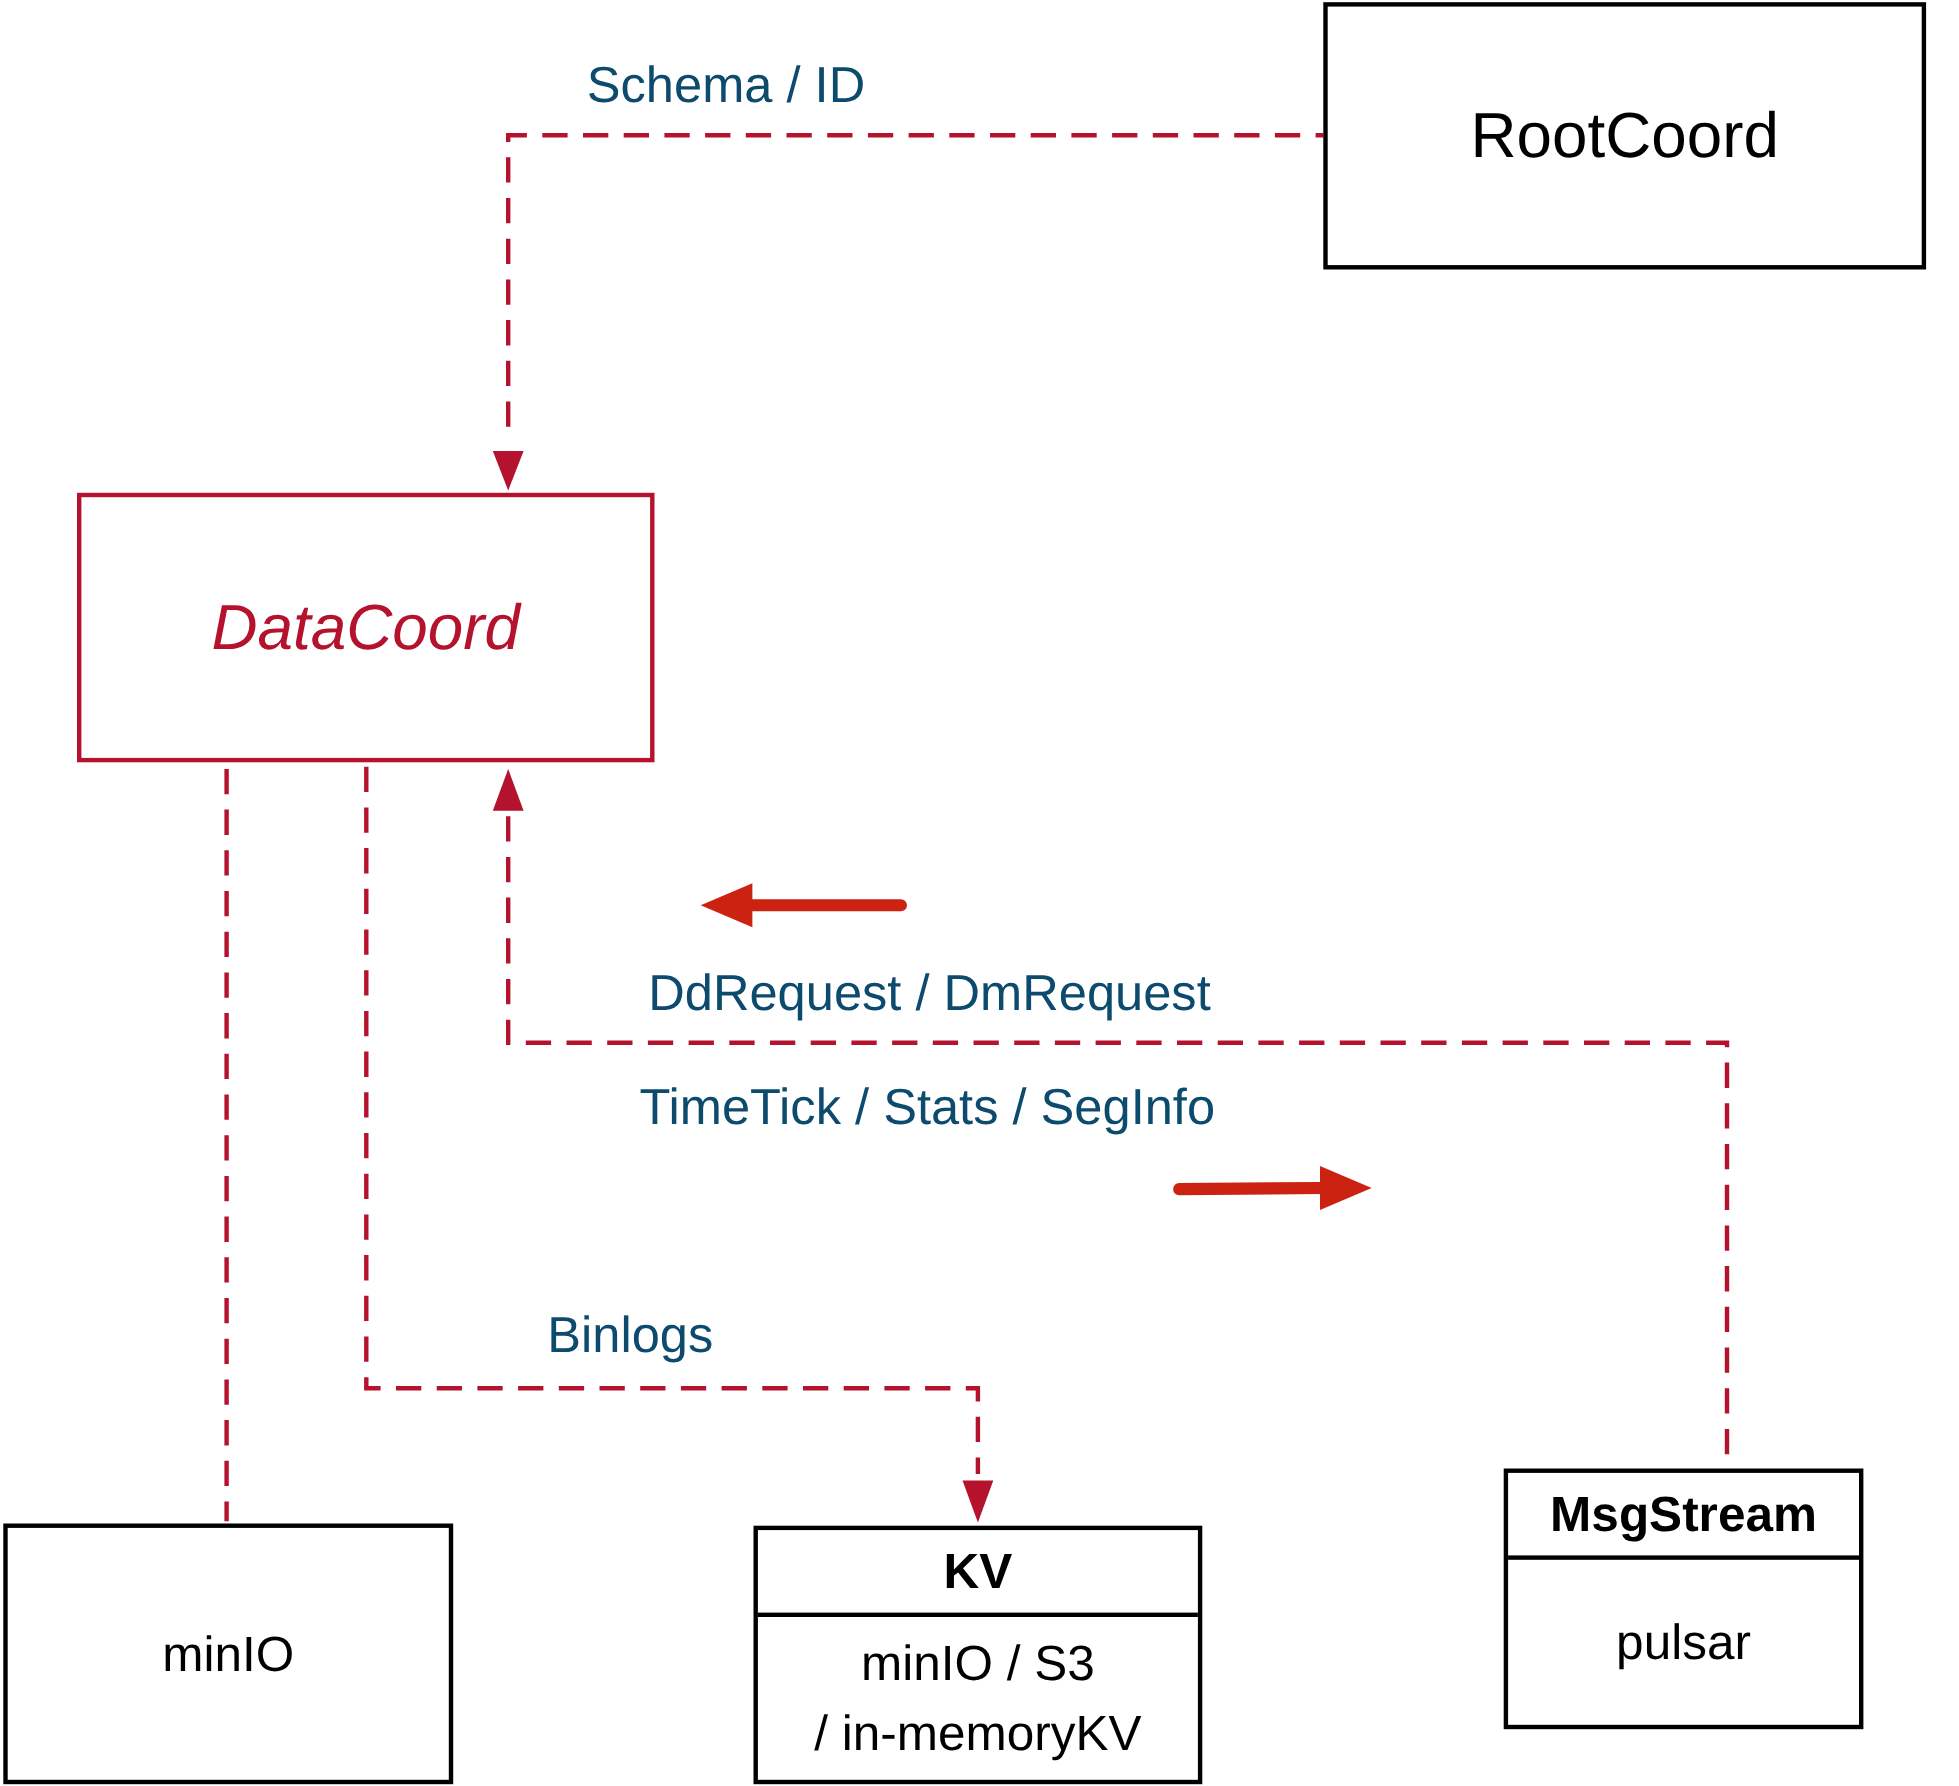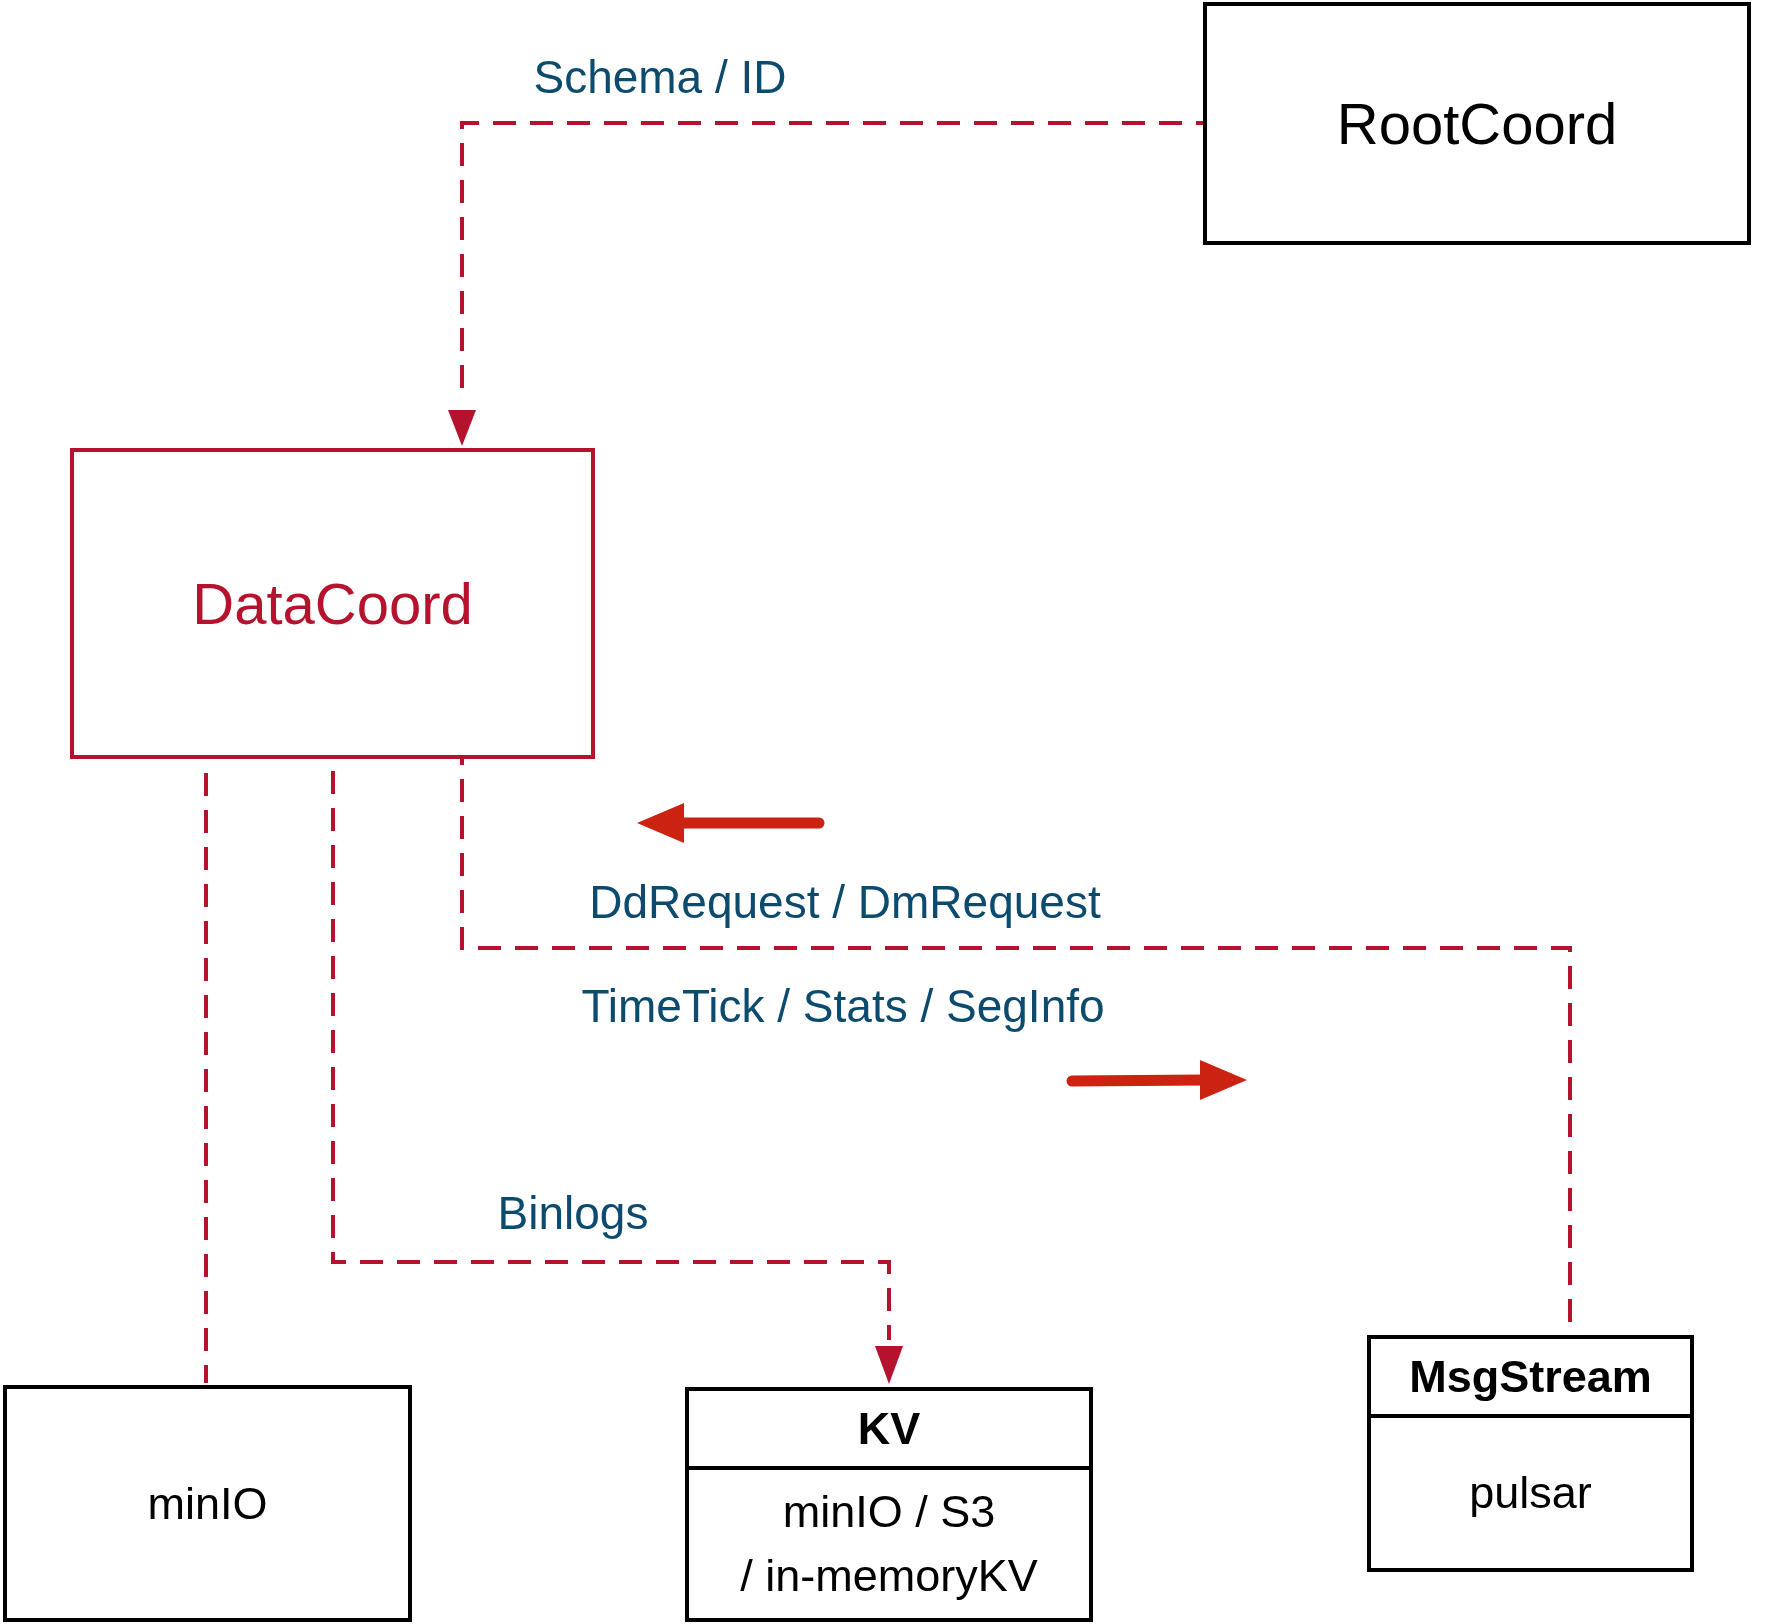--- a/index.html
+++ b/index.html
@@ -16,21 +16,21 @@
   .edges-svg{position:absolute;left:0;top:0;width:1781px;height:1624px;}
   .edge-dashed{stroke:var(--color-dashed-line,#b5122d);stroke-width:4;fill:none;stroke-dasharray:23 14;}
   .arrowhead-dashed{fill:var(--color-dashed-line,#b5122d);stroke:none;}
   .solid-arrow-shaft{stroke:var(--color-solid-arrow,#cc2211);stroke-width:11;stroke-linecap:round;fill:none;}
   .solid-arrow-head{fill:var(--color-solid-arrow,#cc2211);stroke:none;}
 
   .node{position:absolute;background:#ffffff;box-sizing:border-box;}
   .node-plain{border:4px solid var(--color-box-border-black,#000);display:flex;align-items:center;justify-content:center;}
   .node-title-big{font-size:58px;color:#000;letter-spacing:0px;}
   .rootcoord{left:1203px;top:2px;width:548px;height:243px;}
-  .datacoord{left:70px;top:448px;width:525px;height:311px;border:4px solid var(--color-datacoord-accent,#b5122d);display:flex;align-items:center;justify-content:center;}
+  .datacoord{left:70px;top:448px;width:525px;height:245px;border:4px solid var(--color-datacoord-accent,#b5122d);display:flex;align-items:center;justify-content:center;font-style:italic;}
   .datacoord .node-title-big{color:var(--color-datacoord-accent,#b5122d);}
 
   .store{border:4px solid var(--color-box-border-black,#000);display:flex;flex-direction:column;}
   .store-header{height:75px;border-bottom:4px solid var(--color-box-border-black,#000);
     display:flex;align-items:center;justify-content:center;font-weight:bold;font-size:45px;color:#000;}
   .store-body{flex:1;display:flex;flex-direction:column;align-items:center;justify-content:center;
     font-size:45px;color:#000;line-height:64px;text-align:center;}
   .txnkv{left:3px;top:1385px;width:409px;height:237px;}
   .kv{left:685px;top:1387px;width:408px;height:235px;}
   .msgstream{left:1367px;top:1335px;width:327px;height:237px;}

